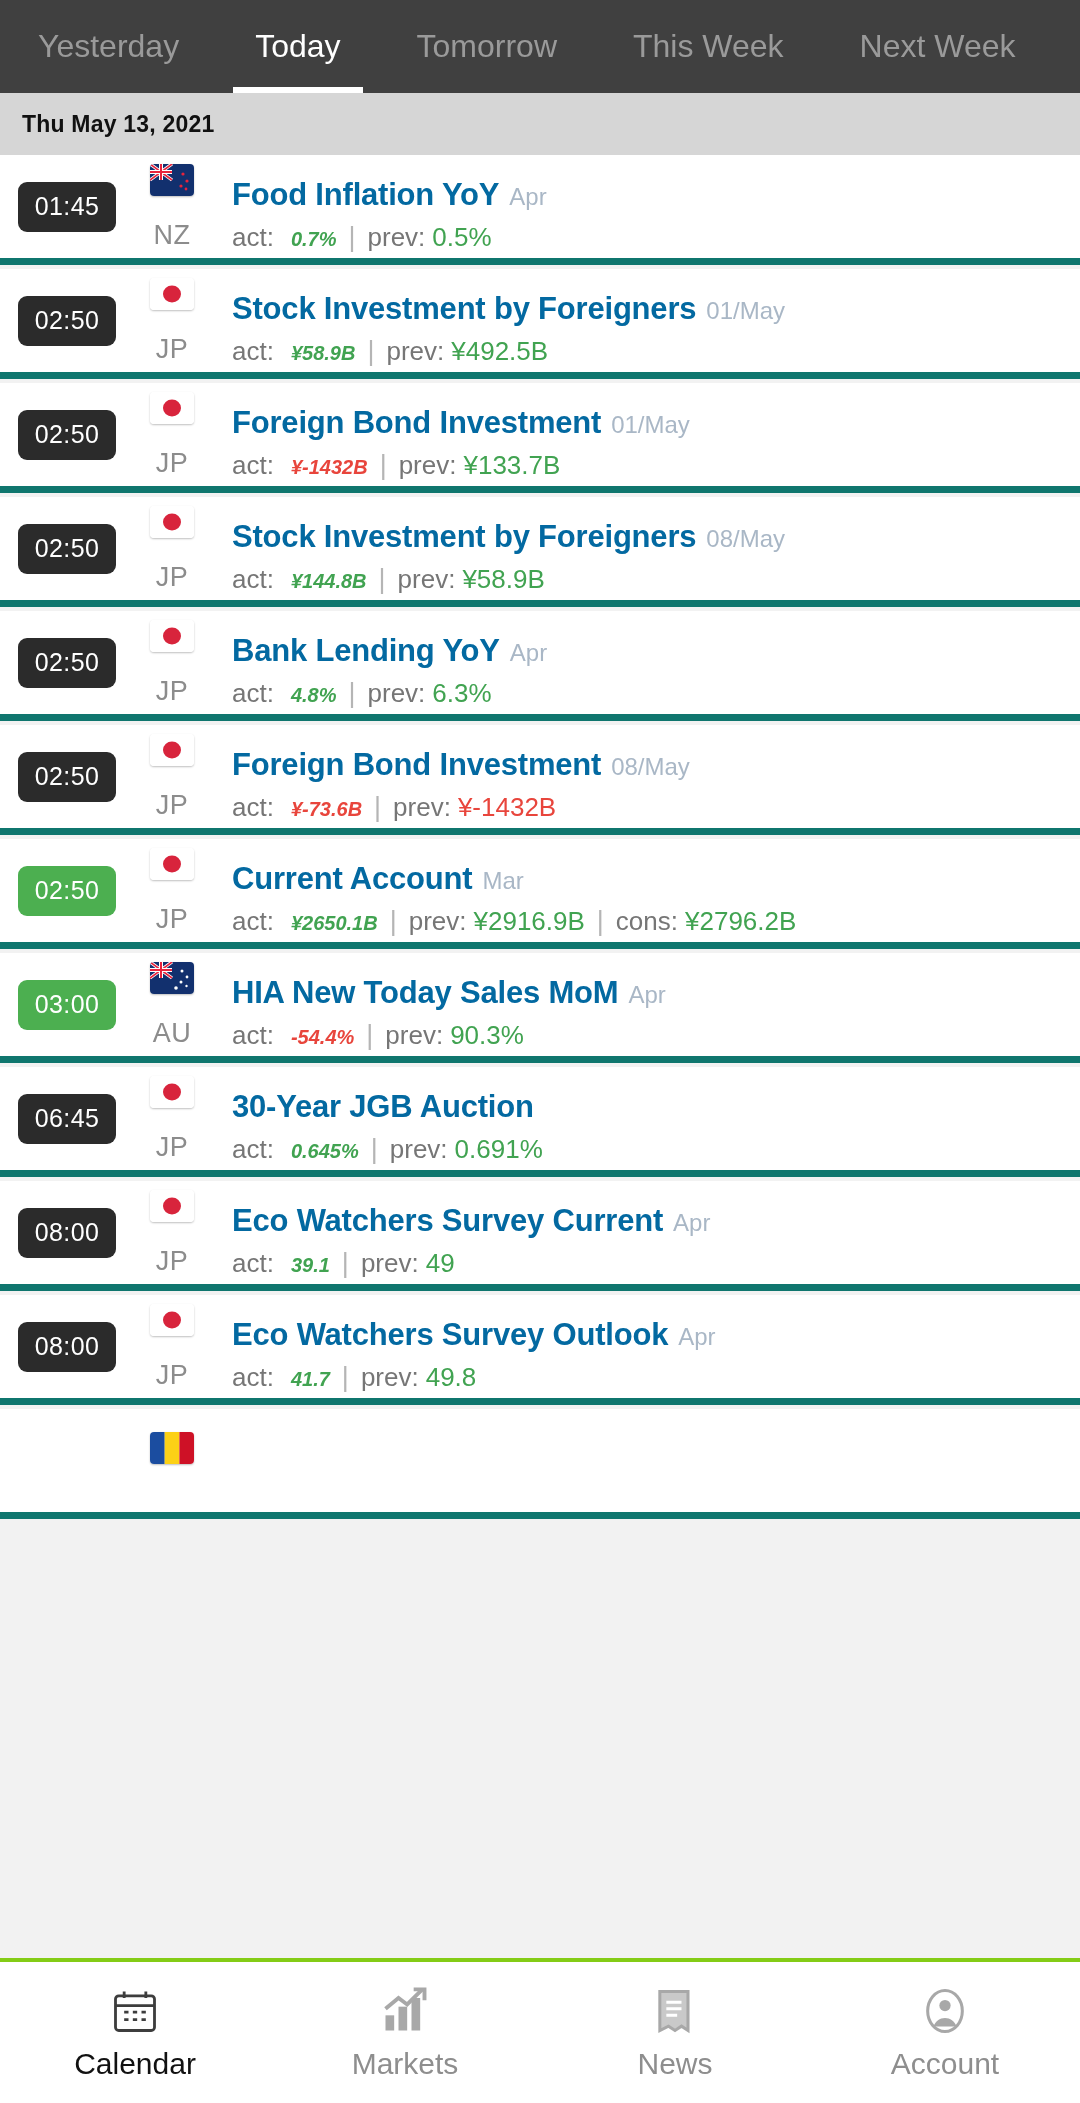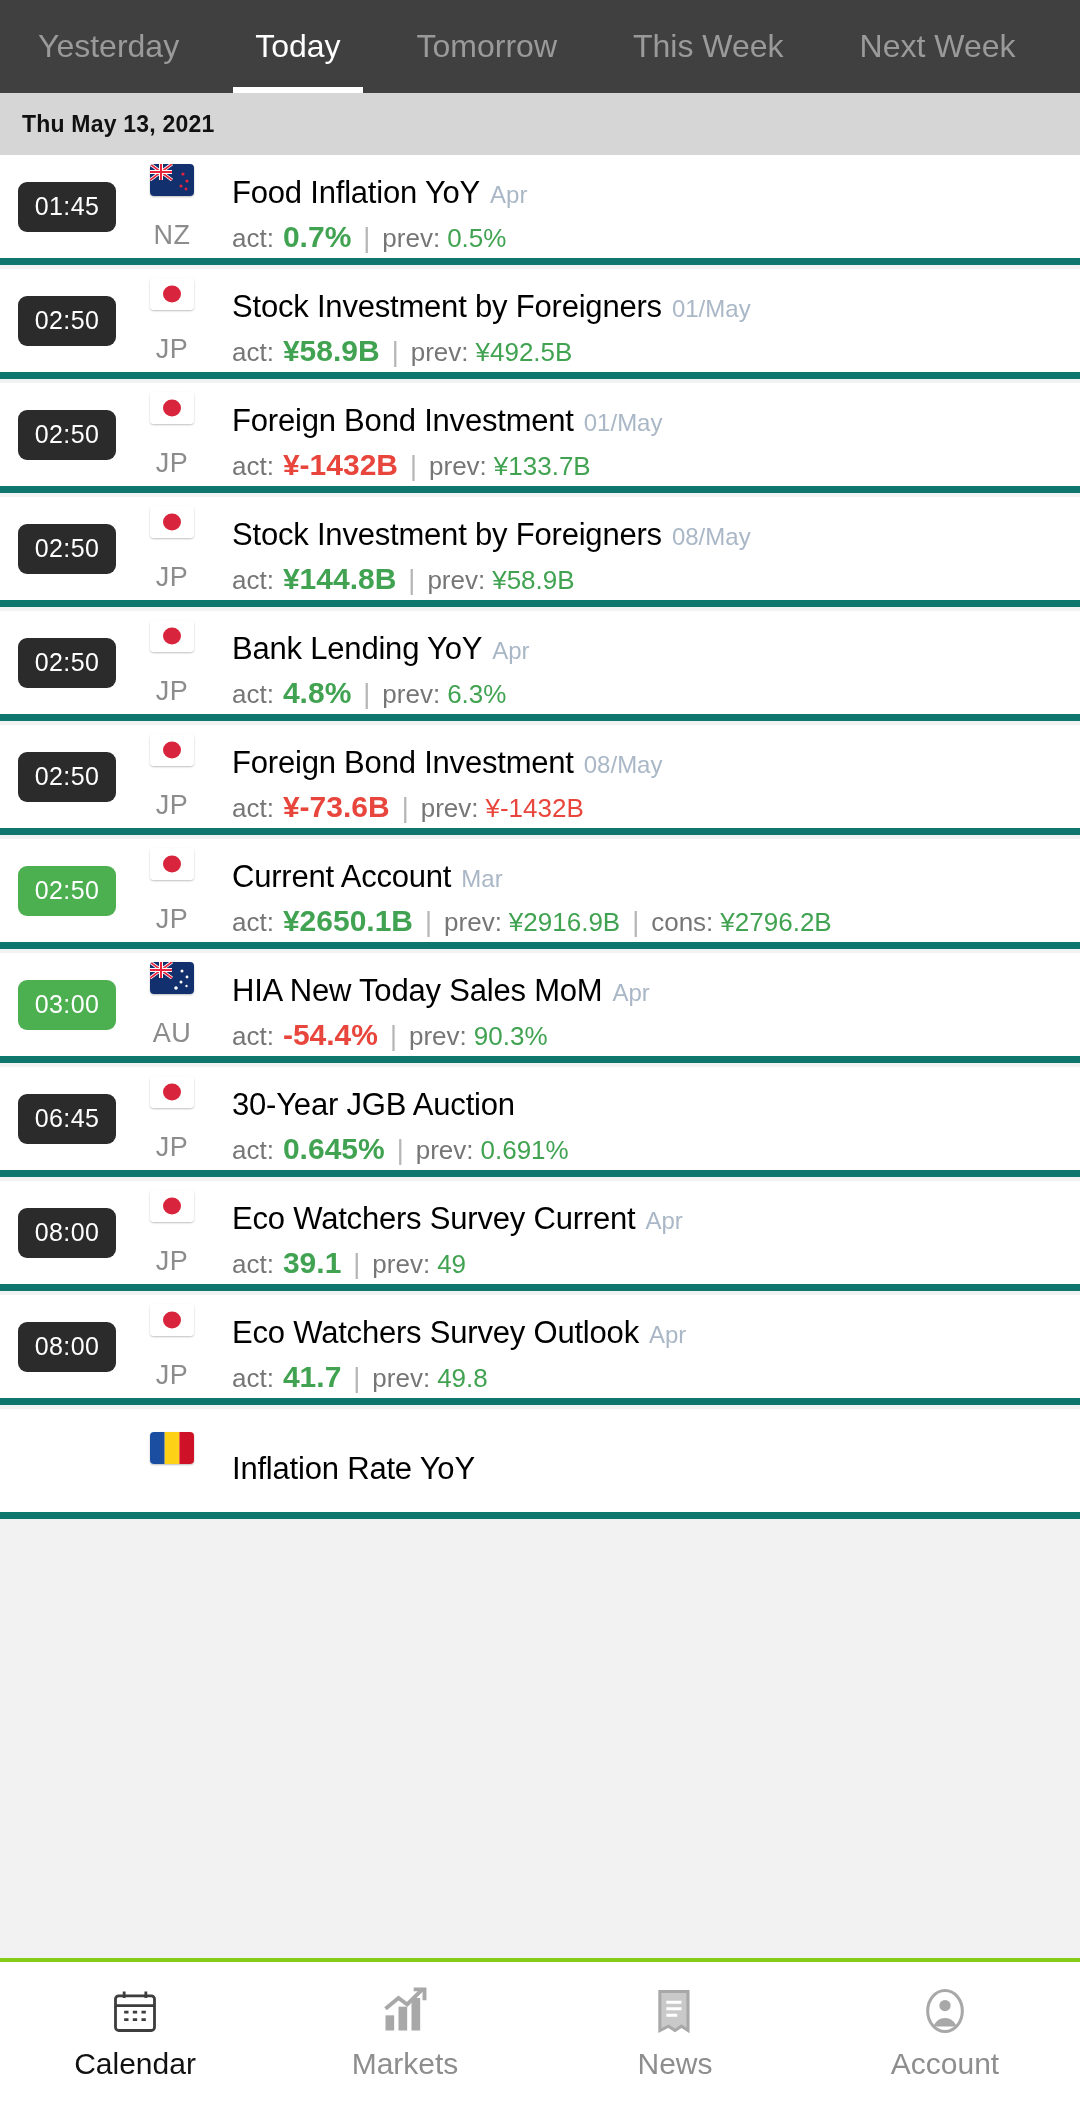--- a/index.html
+++ b/index.html
@@ -73,25 +73,25 @@
   }
   .flag {
     width: 44px; height: 32px; border-radius: 4px; overflow: hidden;
     position: relative; background: #ffffff;
     box-shadow: 0 1px 2px rgba(0,0,0,0.25);
   }
   .flag svg { display: block; width: 44px; height: 32px; }
   .ctry .code { font-size: 27px; color: #8c8c8c; letter-spacing: 0.5px; line-height: 1; margin-top: 24px; }
   .body { flex: 1 1 auto; padding-left: 12px; display: flex; flex-direction: column; justify-content: center; gap: 9px; }
   .ttl { display: flex; align-items: baseline; gap: 10px; }
-  .ttl .ev { font-size: 31px; font-weight: normal; color: #000000; letter-spacing: -0.2px; margin-top: 16px; }
+  .ttl .ev { font-size: 31px; font-weight: bold; color: #0369a1; letter-spacing: -0.2px; margin-top: 16px; }
   .ttl .per { font-size: 24px; color: #a9b7c6; }
   .vals { display: flex; align-items: baseline; font-size: 26px; color: #767676; white-space: nowrap; }
   .vals .lab { color: #767676; }
-  .vals .v { font-weight: bold; font-size: 30px; margin-left: 9px; }
+  .vals .v { font-weight: bold; font-size: 20px; margin-left: 17px; font-style: italic; }
   .vals .vs { font-size: 26px; margin-left: 7px; }
   .vals .sep { color: #b5b5b5; margin: 0 12px; font-size: 27px; }
   .pos { color: #41a351; }
   .neg { color: #e8453c; }
 
   
   .bottomnav {
     flex: 0 0 145px; height: 145px; background: #ffffff;
     border-top: 4px solid #84cc16; display: flex; align-items: center;
   }
@@ -433,25 +433,20 @@
         <div class="ctry">
           <div class="flag">
             <svg viewBox="0 0 44 32">
               <rect width="14.7" height="32" x="0" fill="#1b4da0"></rect>
               <rect width="14.7" height="32" x="14.7" fill="#fcd116"></rect>
               <rect width="14.6" height="32" x="29.4" fill="#ce1126"></rect>
             </svg>
           </div>
           <div class="code"></div>
         </div>
-        <div class="body">
-          <div class="ttl">
-            <span class="ev">Inflation Rate YoY</span>
-          </div>
-        </div>
       </div>
     </div>
 
   <div class="bottomnav">
     <div class="navitem active">
       <span class="nicon">
         <svg viewBox="0 0 24 24" width="52" height="52" fill="none" stroke="#3d3d3d" stroke-width="1.3">
           <rect x="3" y="5" width="18" height="16" rx="1.5"></rect>
           <path d="M3 9.5h18M7 3v3M17 3v3"></path>
           <path d="M7 12.5h2M11 12.5h2M15 12.5h2M7 16h2M11 16h2M15 16h2"></path>

